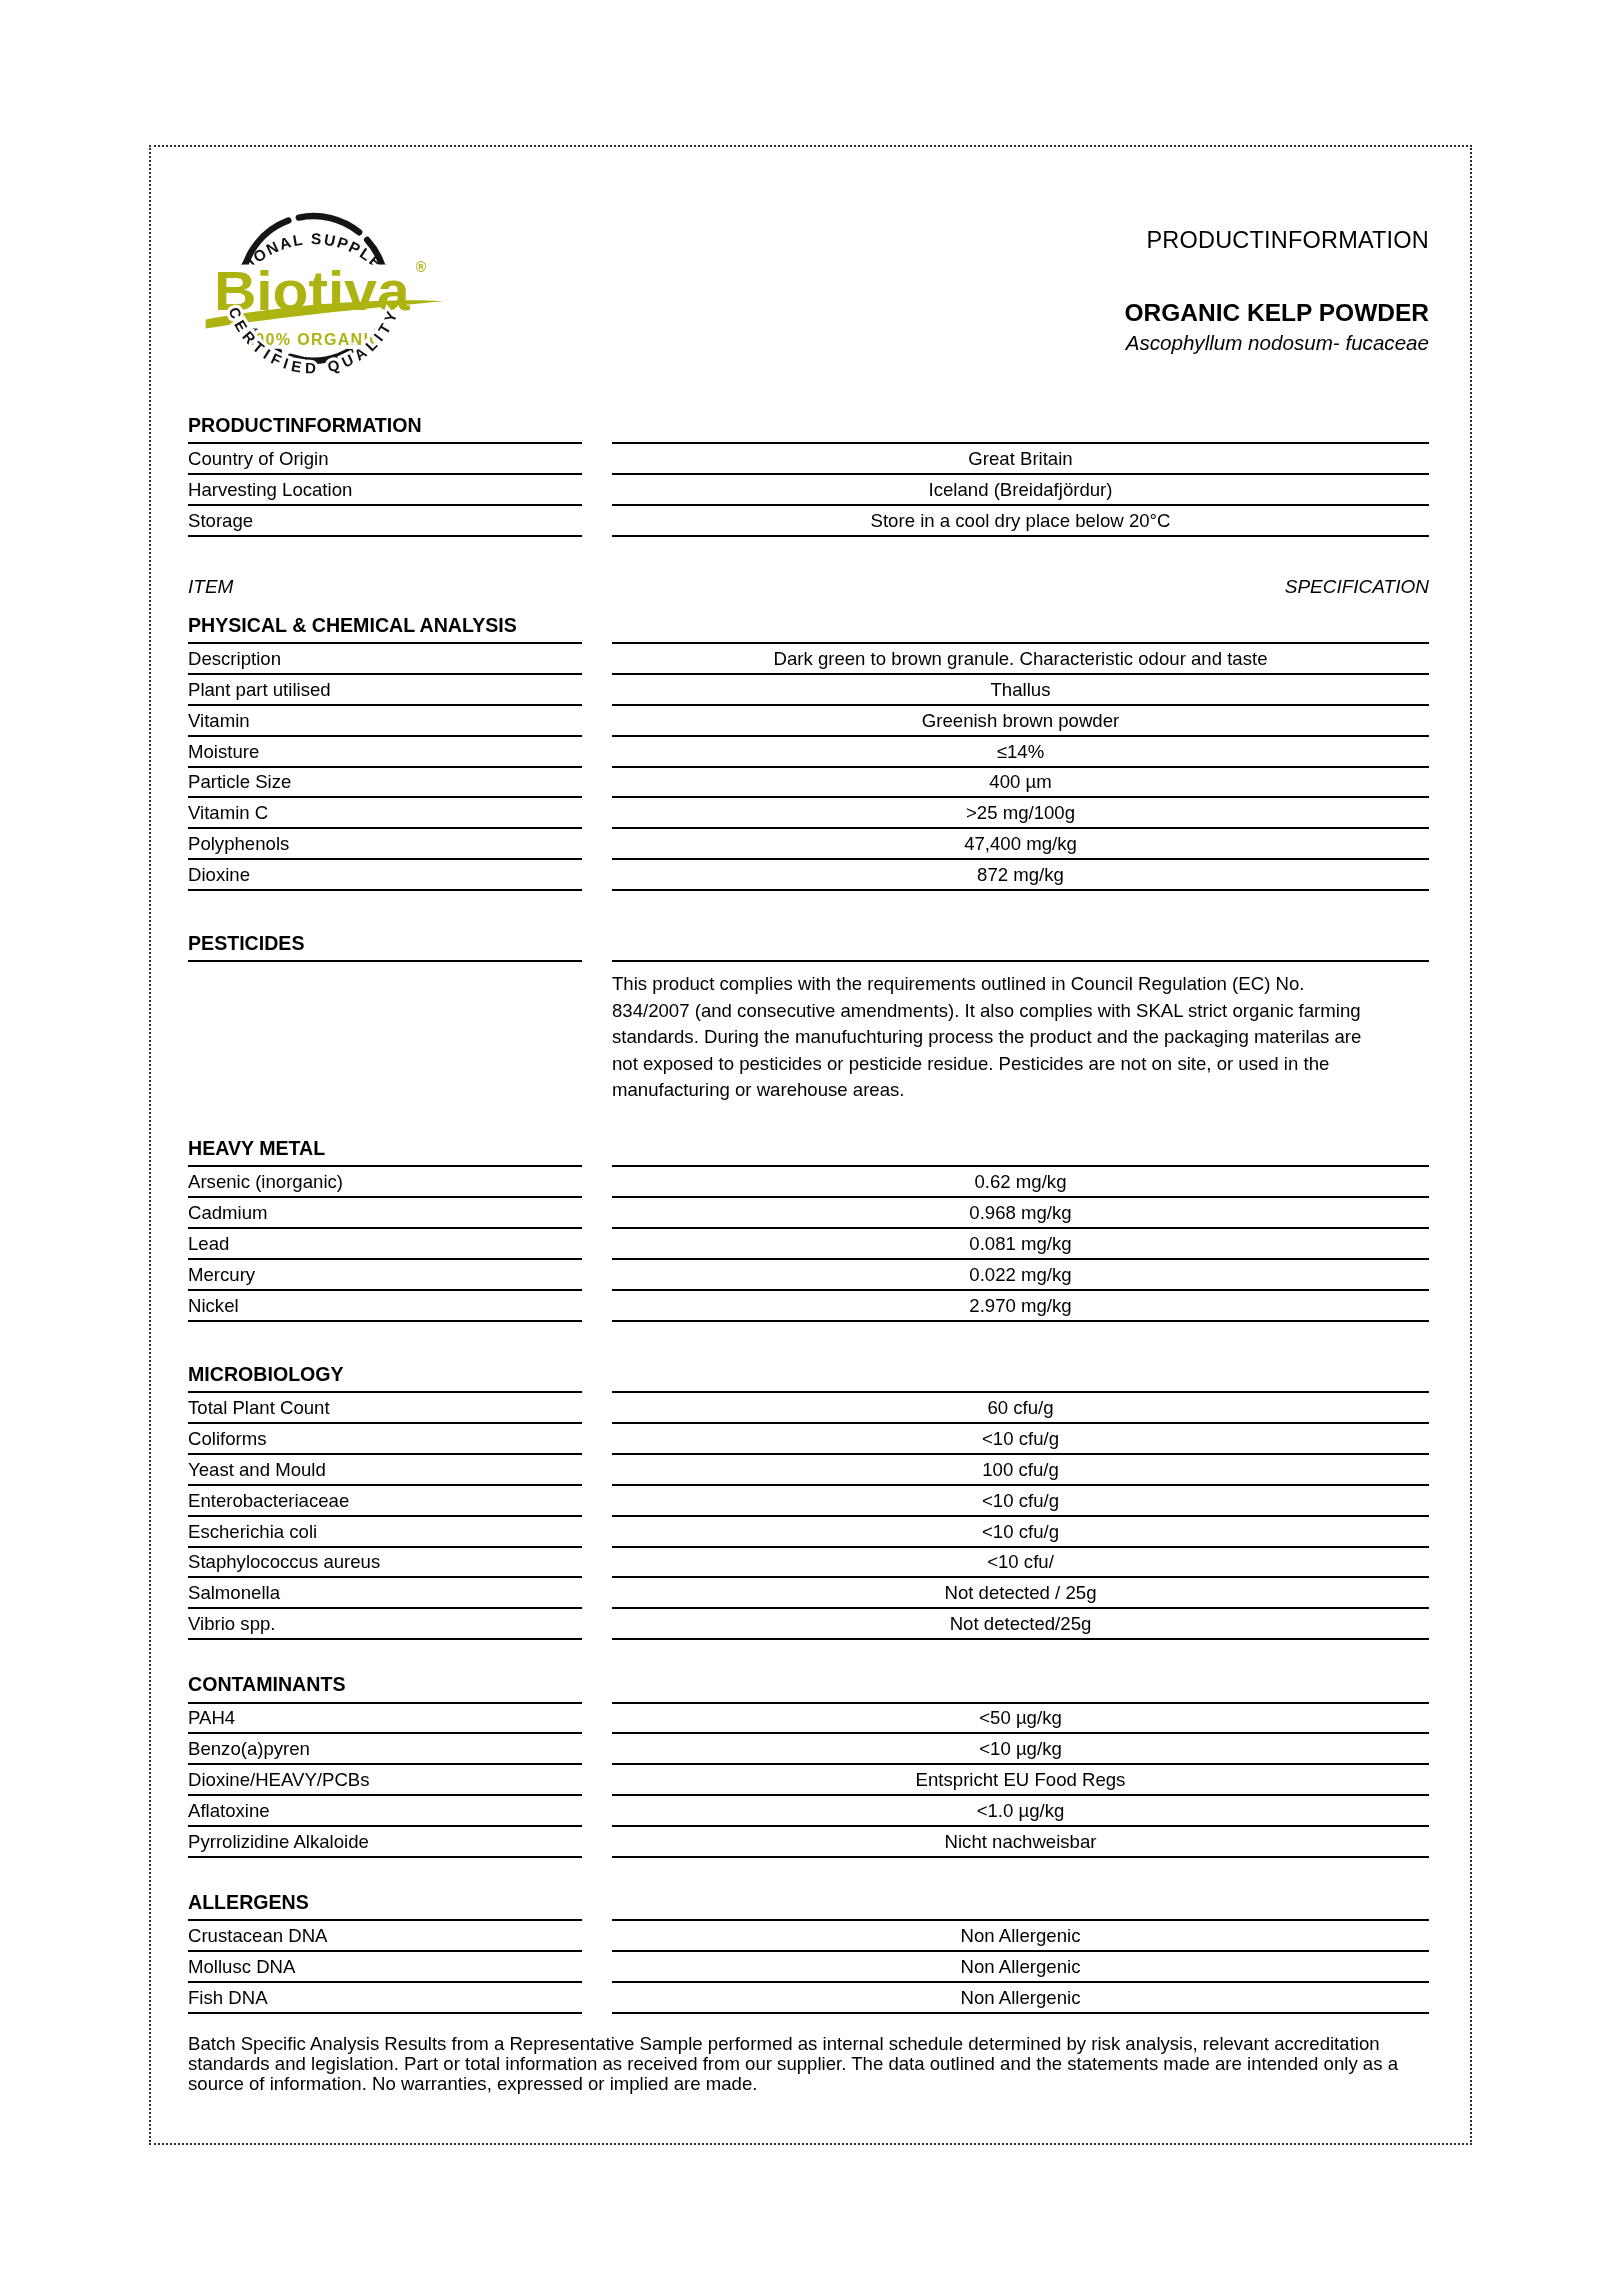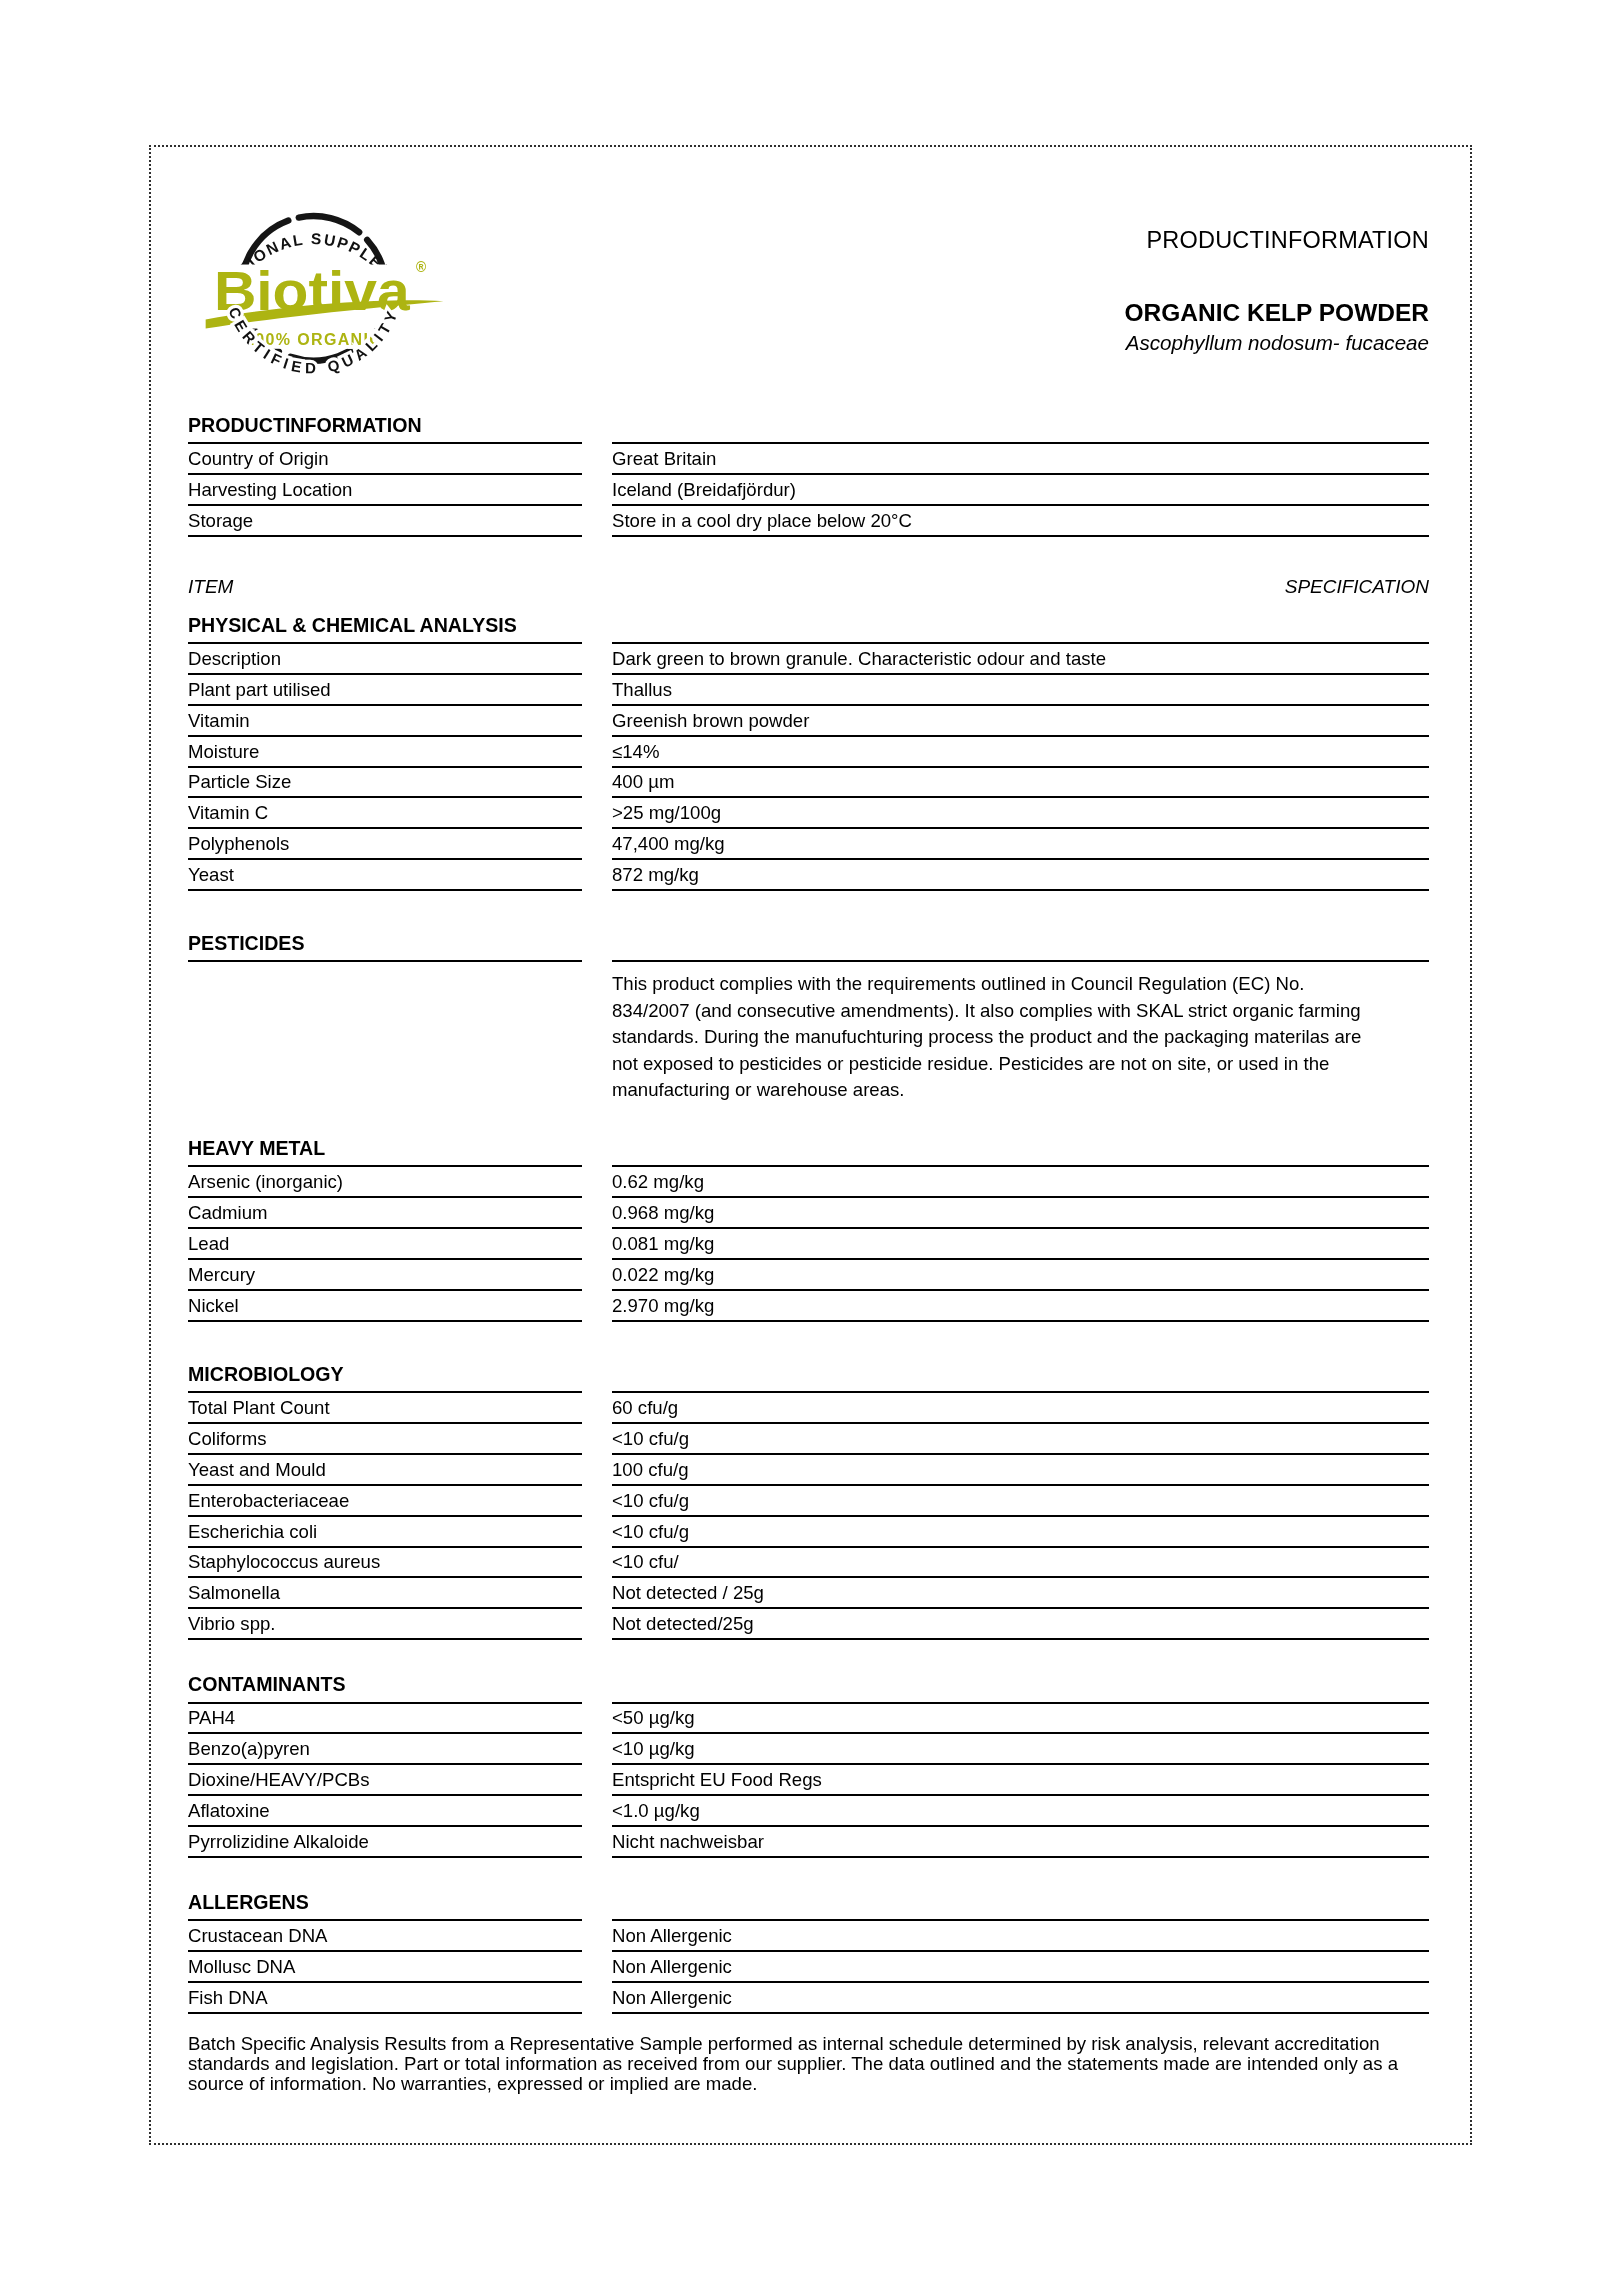--- a/index.html
+++ b/index.html
@@ -23,21 +23,21 @@
 
   
   .grid { display:grid; grid-template-columns:394px 1fr; column-gap:30px; }
   .sechead .cell { border-bottom:2.9px solid #000; padding-bottom:5.9px; line-height:22.5px; }
   .sechead .left { font-weight:bold; font-size:19.6px; }
   .row .cell {
     border-bottom:2px solid #000; padding:3.9px 0 3.4px;
     font-size:18.6px; line-height:21.6px;
   }
   .row .right, .titleblock { text-align:right; }
-  .row .right { text-align:left; }
+  .row .right { text-align:center; }
 
   .itemspec { margin-top:39px; margin-bottom:15.7px; font-size:19px; font-style:italic; }
   .itemspec .right { text-align:right; }
 
   .mt-pest { margin-top:41px; }
   .mt-heavy { margin-top:33px; }
   .mt-micro { margin-top:41px; }
   .mt-contam { margin-top:33px; }
   .mt-allerg { margin-top:33px; }
 
@@ -133,21 +133,21 @@
         </div>
         <div class="grid row">
           <div class="cell left">Vitamin C</div>
           <div class="cell right">&gt;25 mg/100g</div>
         </div>
         <div class="grid row">
           <div class="cell left">Polyphenols</div>
           <div class="cell right">47,400 mg/kg</div>
         </div>
         <div class="grid row">
-          <div class="cell left">Yeast</div>
+          <div class="cell left">Dioxine</div>
           <div class="cell right">872 mg/kg</div>
         </div>
       </div>
 
       <div class="sec mt-pest">
         <div class="grid sechead">
           <div class="cell left">PESTICIDES</div>
           <div class="cell right"></div>
         </div>
         <div class="grid">

